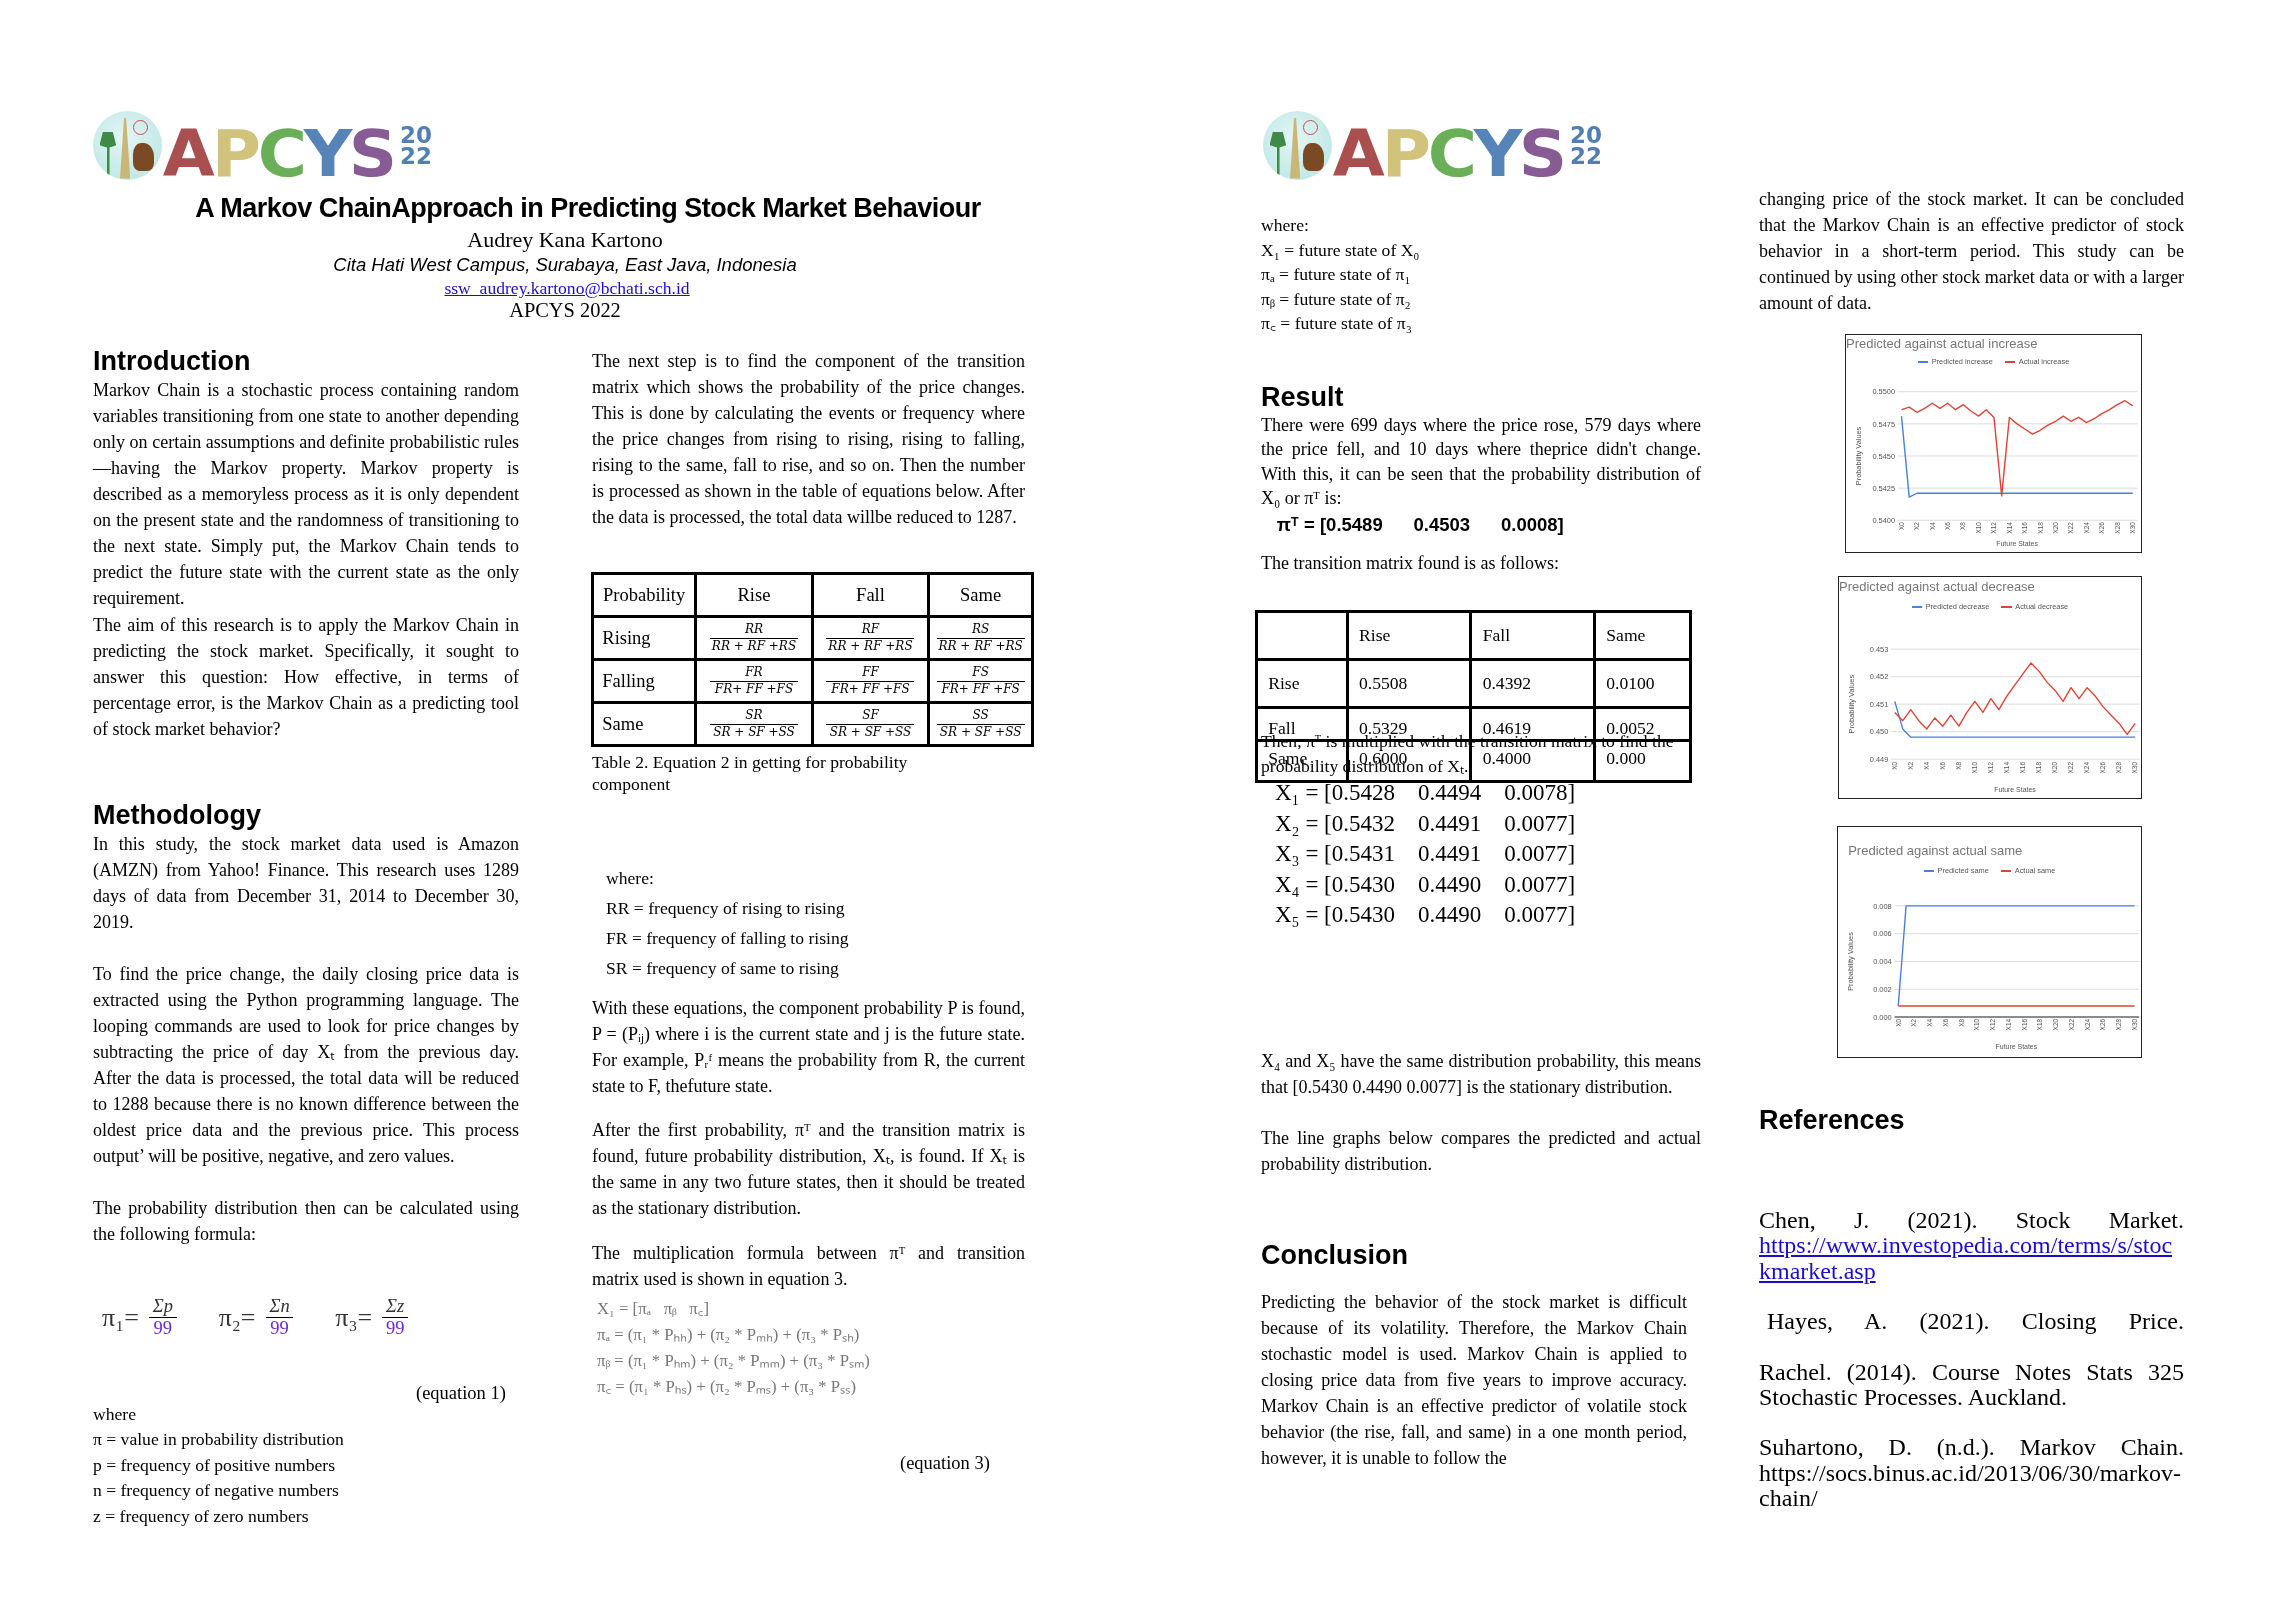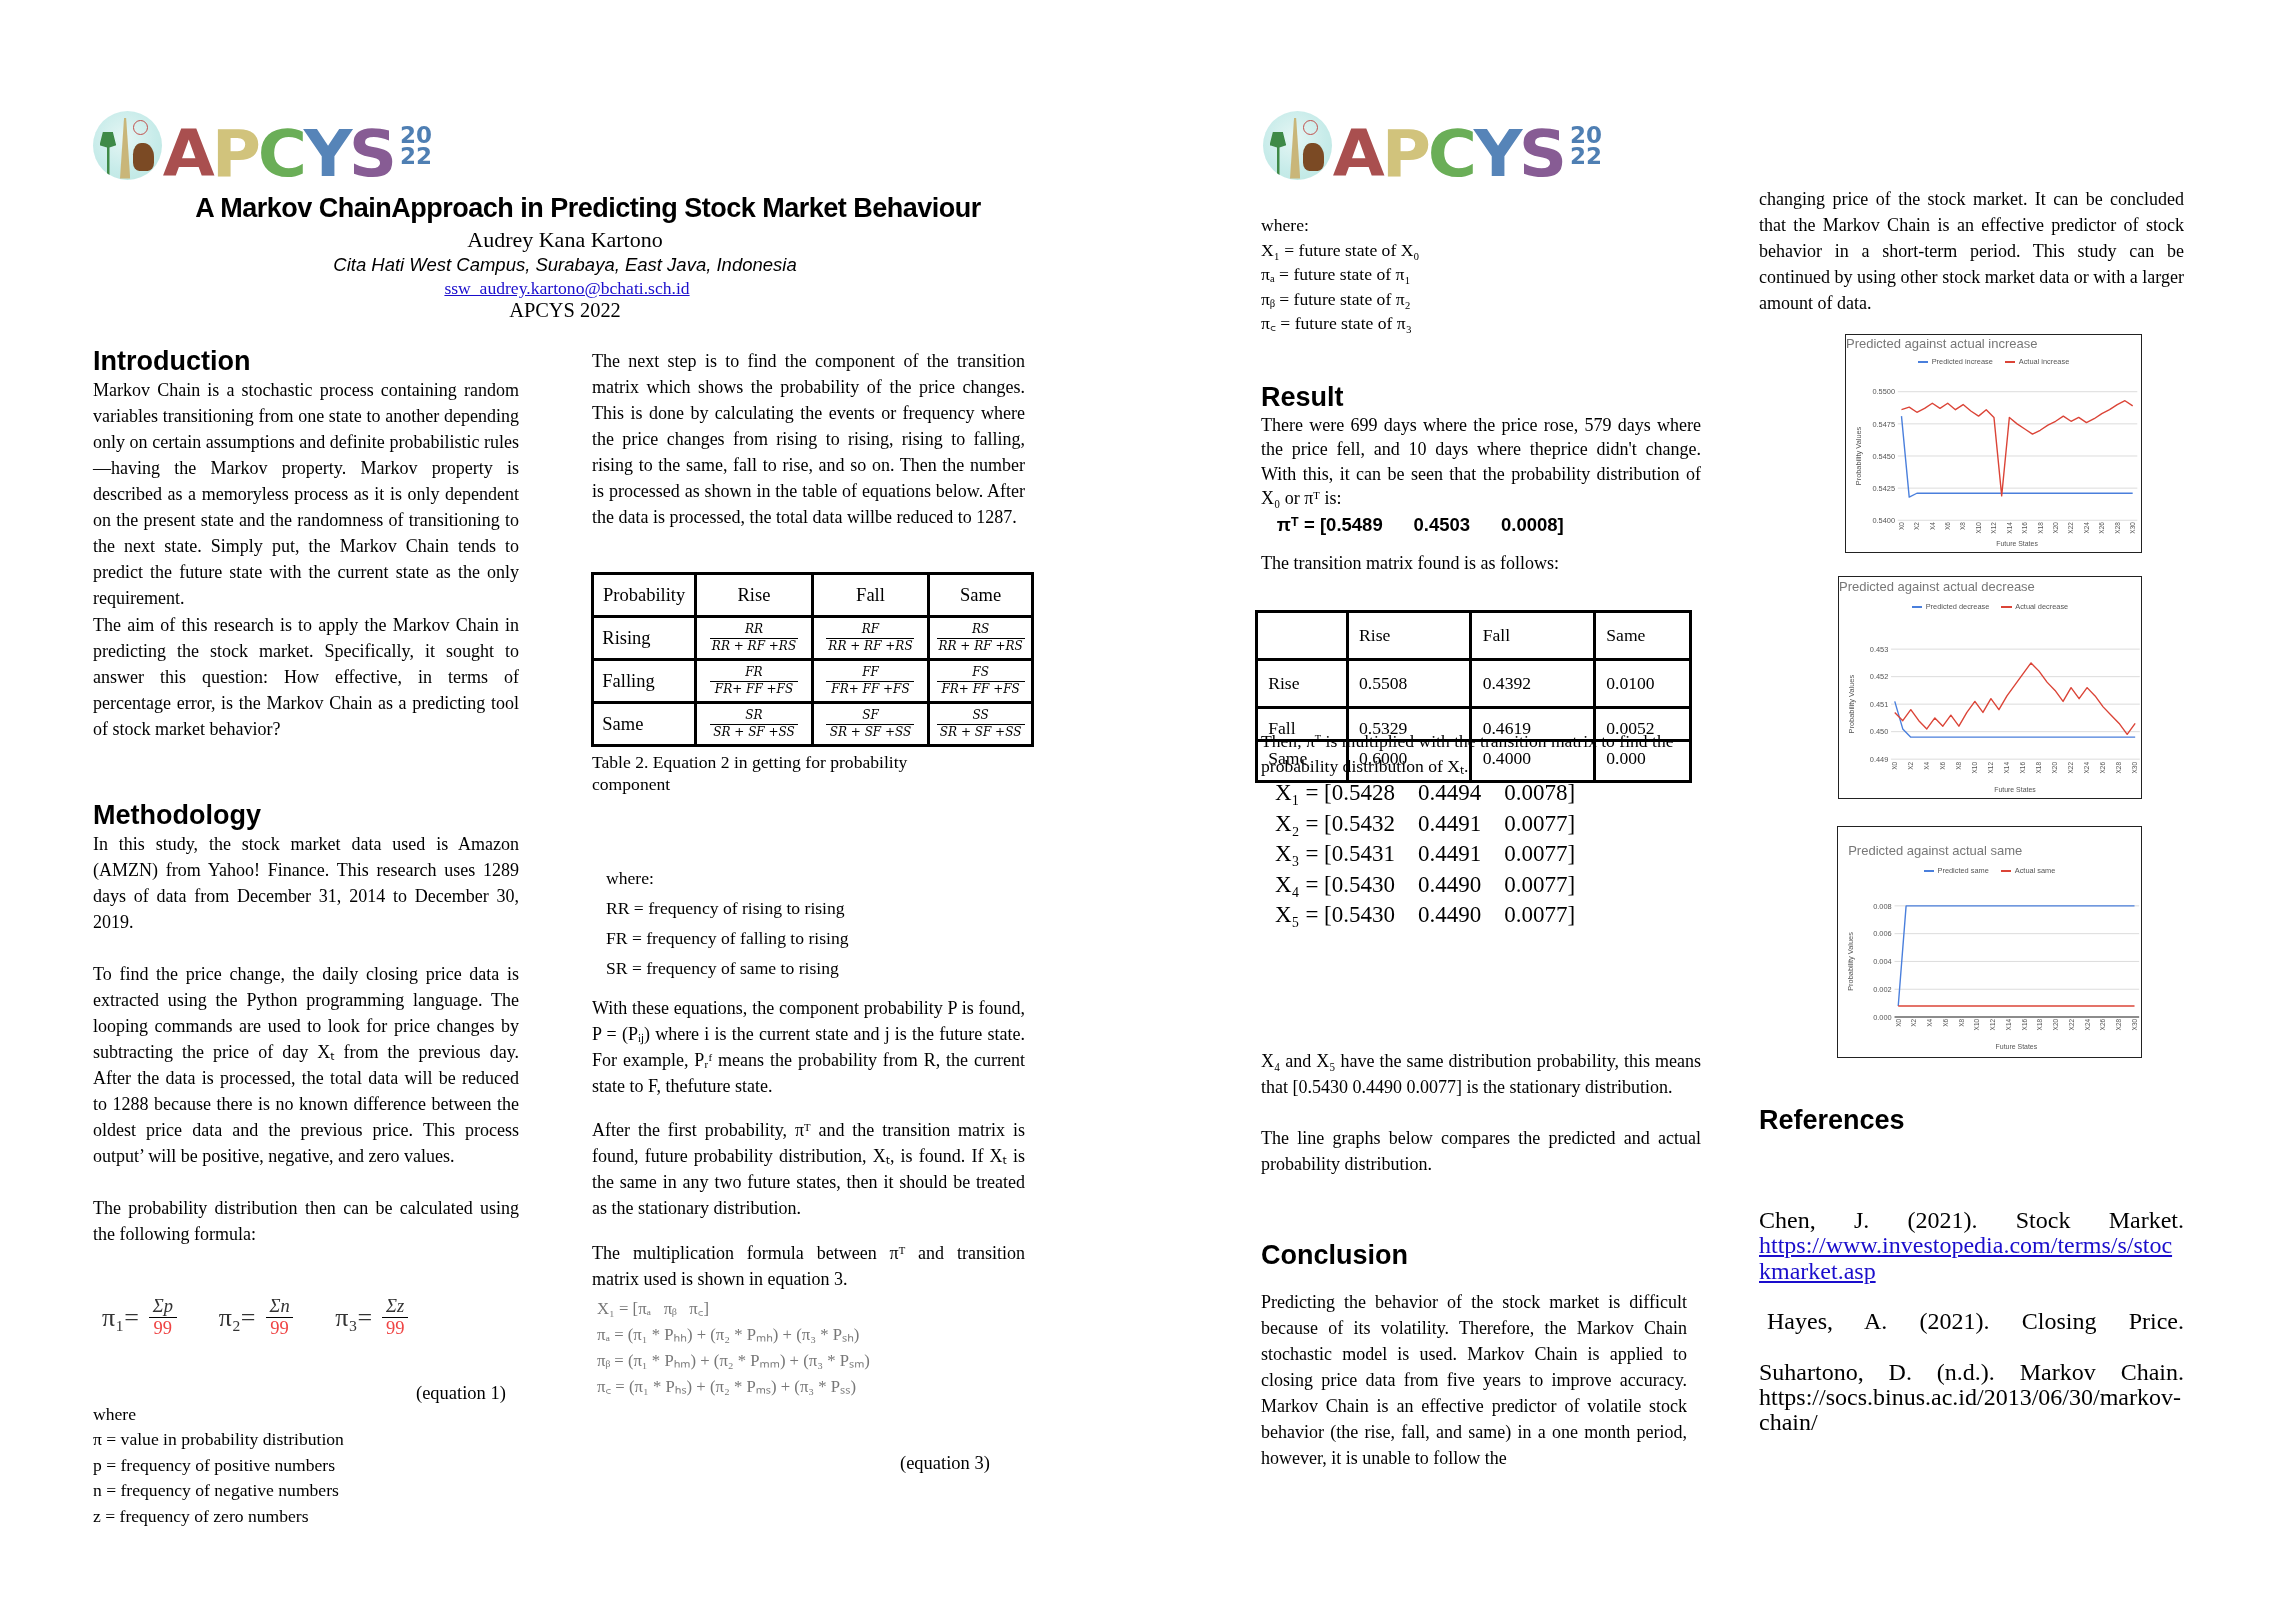--- a/index.html
+++ b/index.html
@@ -23,21 +23,21 @@
   .affil { font-family:"Liberation Sans", sans-serif; font-style:italic; font-size:18.5px; text-align:center; }
   .email { font-size:17.6px; text-align:center; color:#1a0dcc; text-decoration:underline; }
   .conf { font-size:20.4px; text-align:center; }
   
   table.grid { border-collapse:collapse; }
   table.grid td { border:3.2px solid #000; padding:0; }
   .frac { display:flex; flex-direction:column; align-items:center; font-family:"DejaVu Serif", serif; font-style:italic; font-size:12px; line-height:15.7px; }
   .frac .num { border-bottom:1.9px solid #000; min-width:88px; text-align:center; }
   .math-frac { display:inline-flex; flex-direction:column; align-items:center; vertical-align:middle; font-size:18.5px; margin-left:10.2px; }
   .math-frac .n { border-bottom:1.9px solid #000; padding:0 3.7px; font-style:italic; color:#333; }
-  .math-frac .d { color:#ef4444;font-family:Liberation Serif, serif; }
+  .math-frac .d { color:#6d28d9;font-family:Liberation Serif, serif; }
   .pi-label { font-size:26px; color:#333; }
   .faded { color:#777; font-size:16.7px; line-height:26px; white-space:pre; }
   .bold-math { font-family:"Liberation Sans", sans-serif; font-weight:bold; font-size:18.5px; white-space:pre; }
   .x-line { font-size:23px; line-height:30.5px; white-space:pre; }
   
   .chart-box { border:1.9px solid #222; background:#fff; }
   .chart-title { font-family:"Liberation Sans", sans-serif; font-size:13px; color:#777; white-space:nowrap; }
   .legend { font-family:"Liberation Sans", sans-serif; font-size:7.4px; color:#555; display:flex; gap:12px; justify-content:center; align-items:center; }
   .legend .sw { display:inline-block; width:10.2px; height:2.8px; margin-right:3.7px; vertical-align:middle; }
   a.ref-link { color:#1a0dcc; text-decoration:underline; }
@@ -601,18 +601,19 @@
 
 <div class="abs h2" style="left:1759px;top:1105px;">References</div>
 <div class="abs" style="left:1759px;top:1208px;width:425px;font-size:24px;line-height:25.4px;">
   <div style="margin-bottom:25px;">
     <div style="text-align:justify;text-align-last:justify;">Chen, J. (2021). Stock Market.</div>
     <a class="ref-link" style="word-break:break-all;display:block;">https://www.investopedia.com/terms/s/stockmarket.asp</a>
   </div>
   <div style="margin-bottom:25px;">
     <div style="text-align:justify;text-align-last:justify;margin-left:8px;">Hayes, A. (2021). Closing Price.</div>
   </div>
+  <div style="margin-bottom:25px;text-align:justify;">Rachel. (2014). Course Notes Stats 325 Stochastic Processes. Auckland.</div>
   <div>
     <div style="text-align:justify;text-align-last:justify;">Suhartono, D. (n.d.). Markov Chain.</div>
     <div>https://socs.binus.ac.id/2013/06/30/markov-chain/</div>
   </div>
 </div>
 
 
 </body></html>

